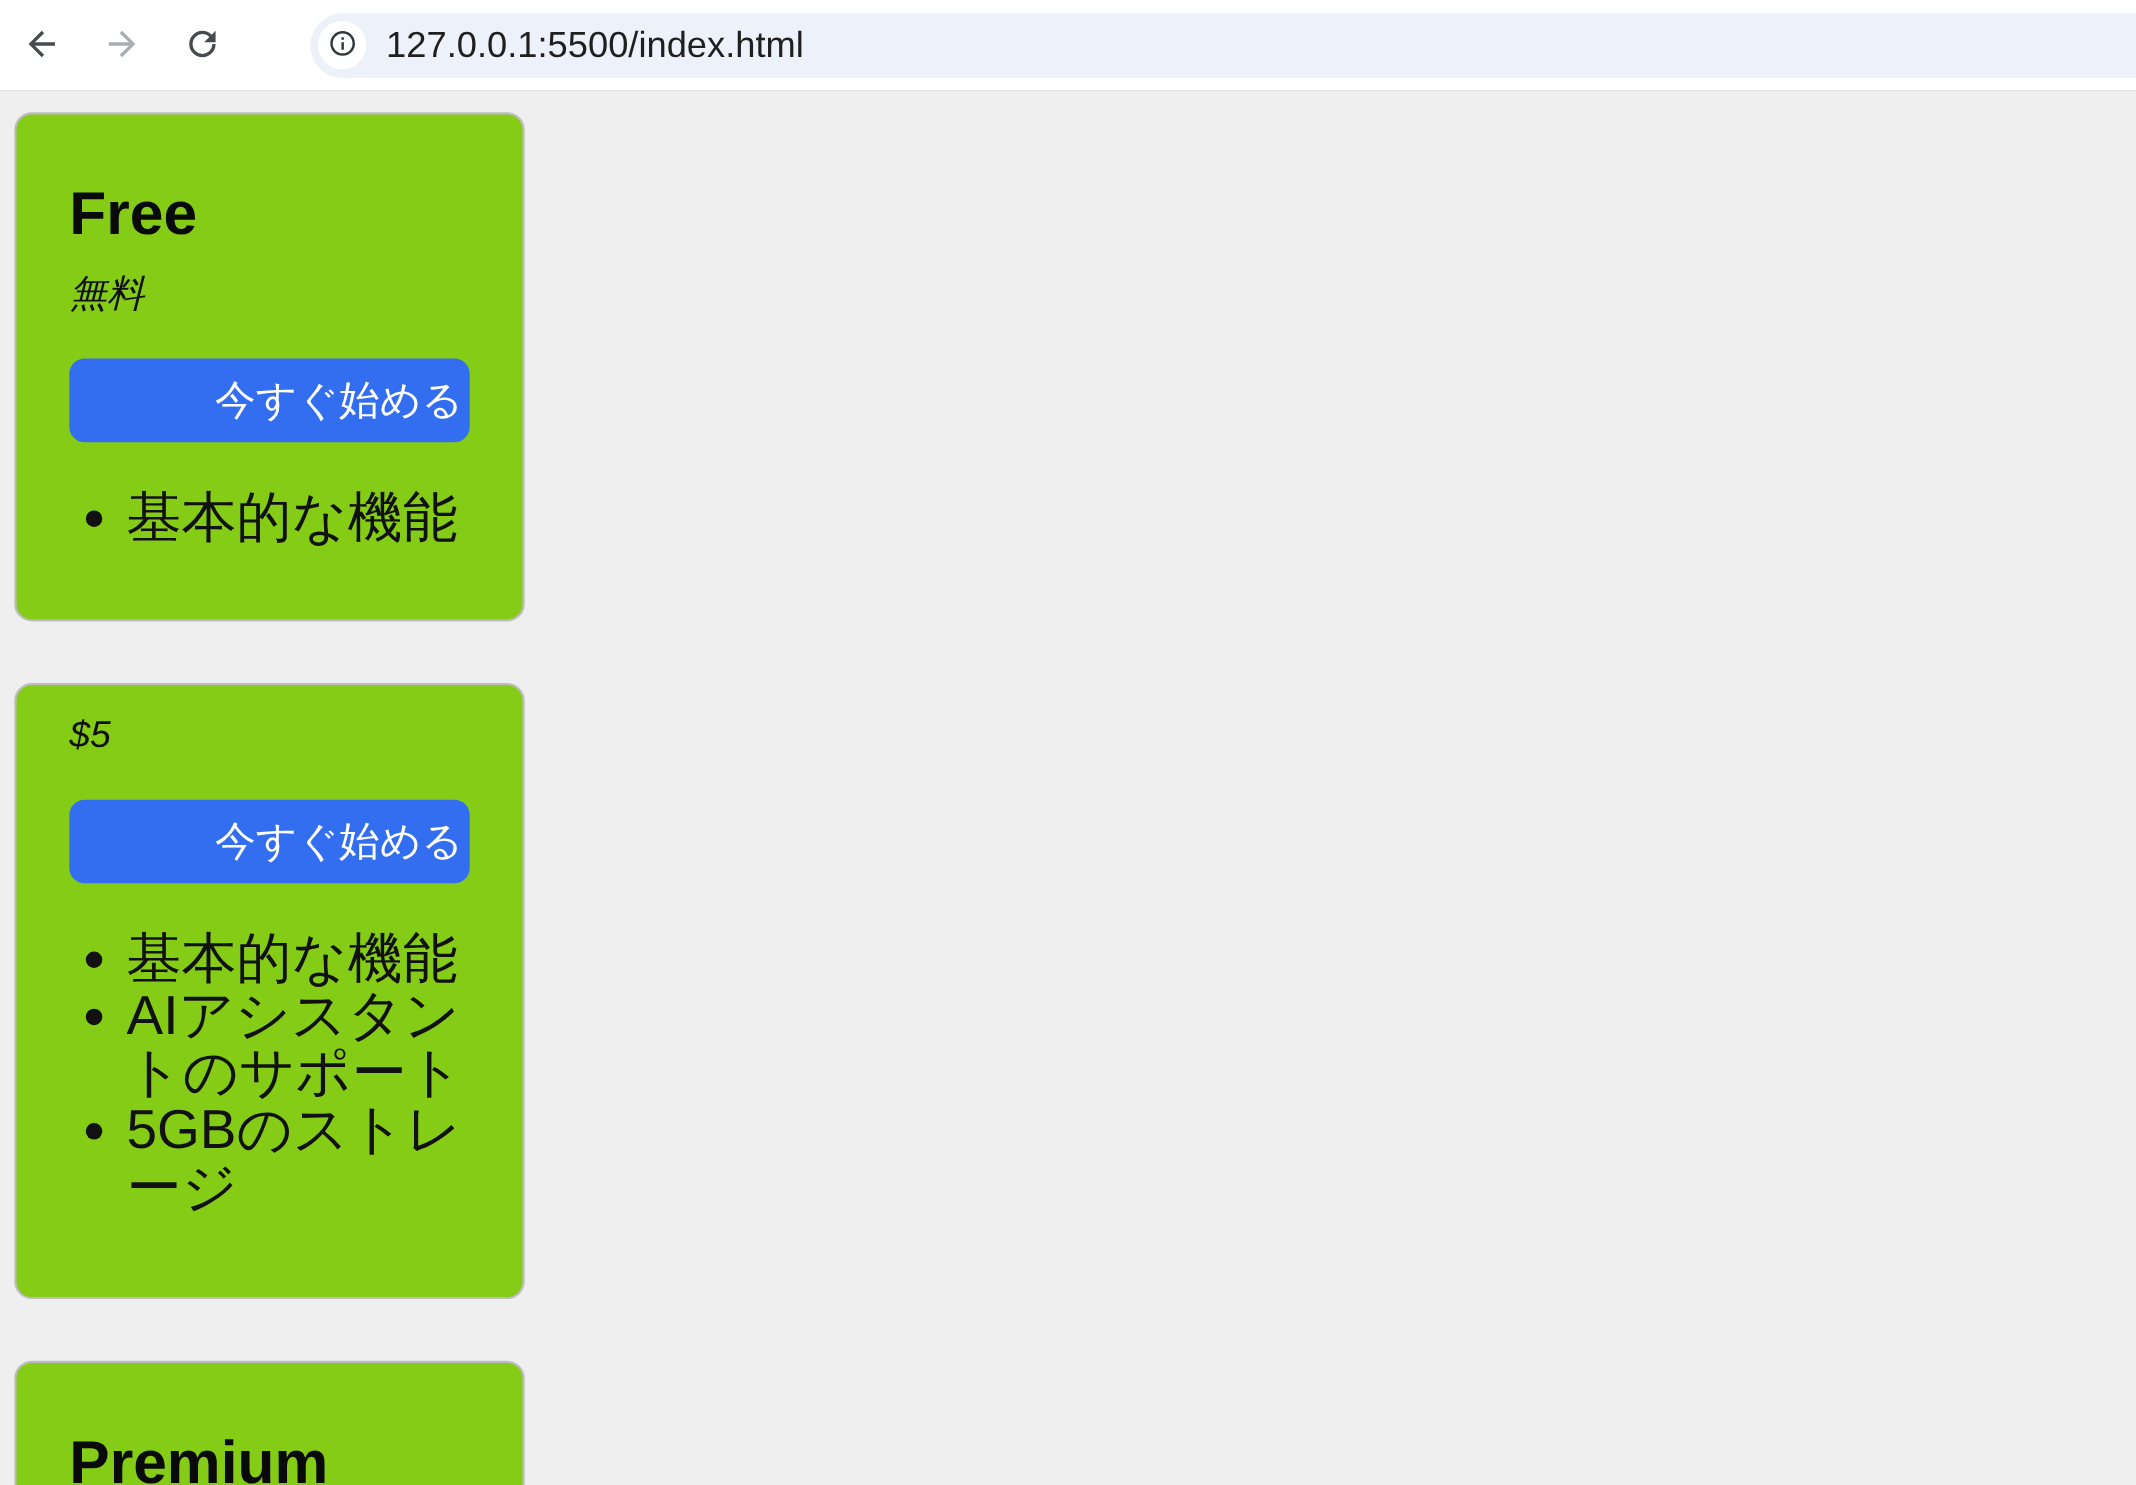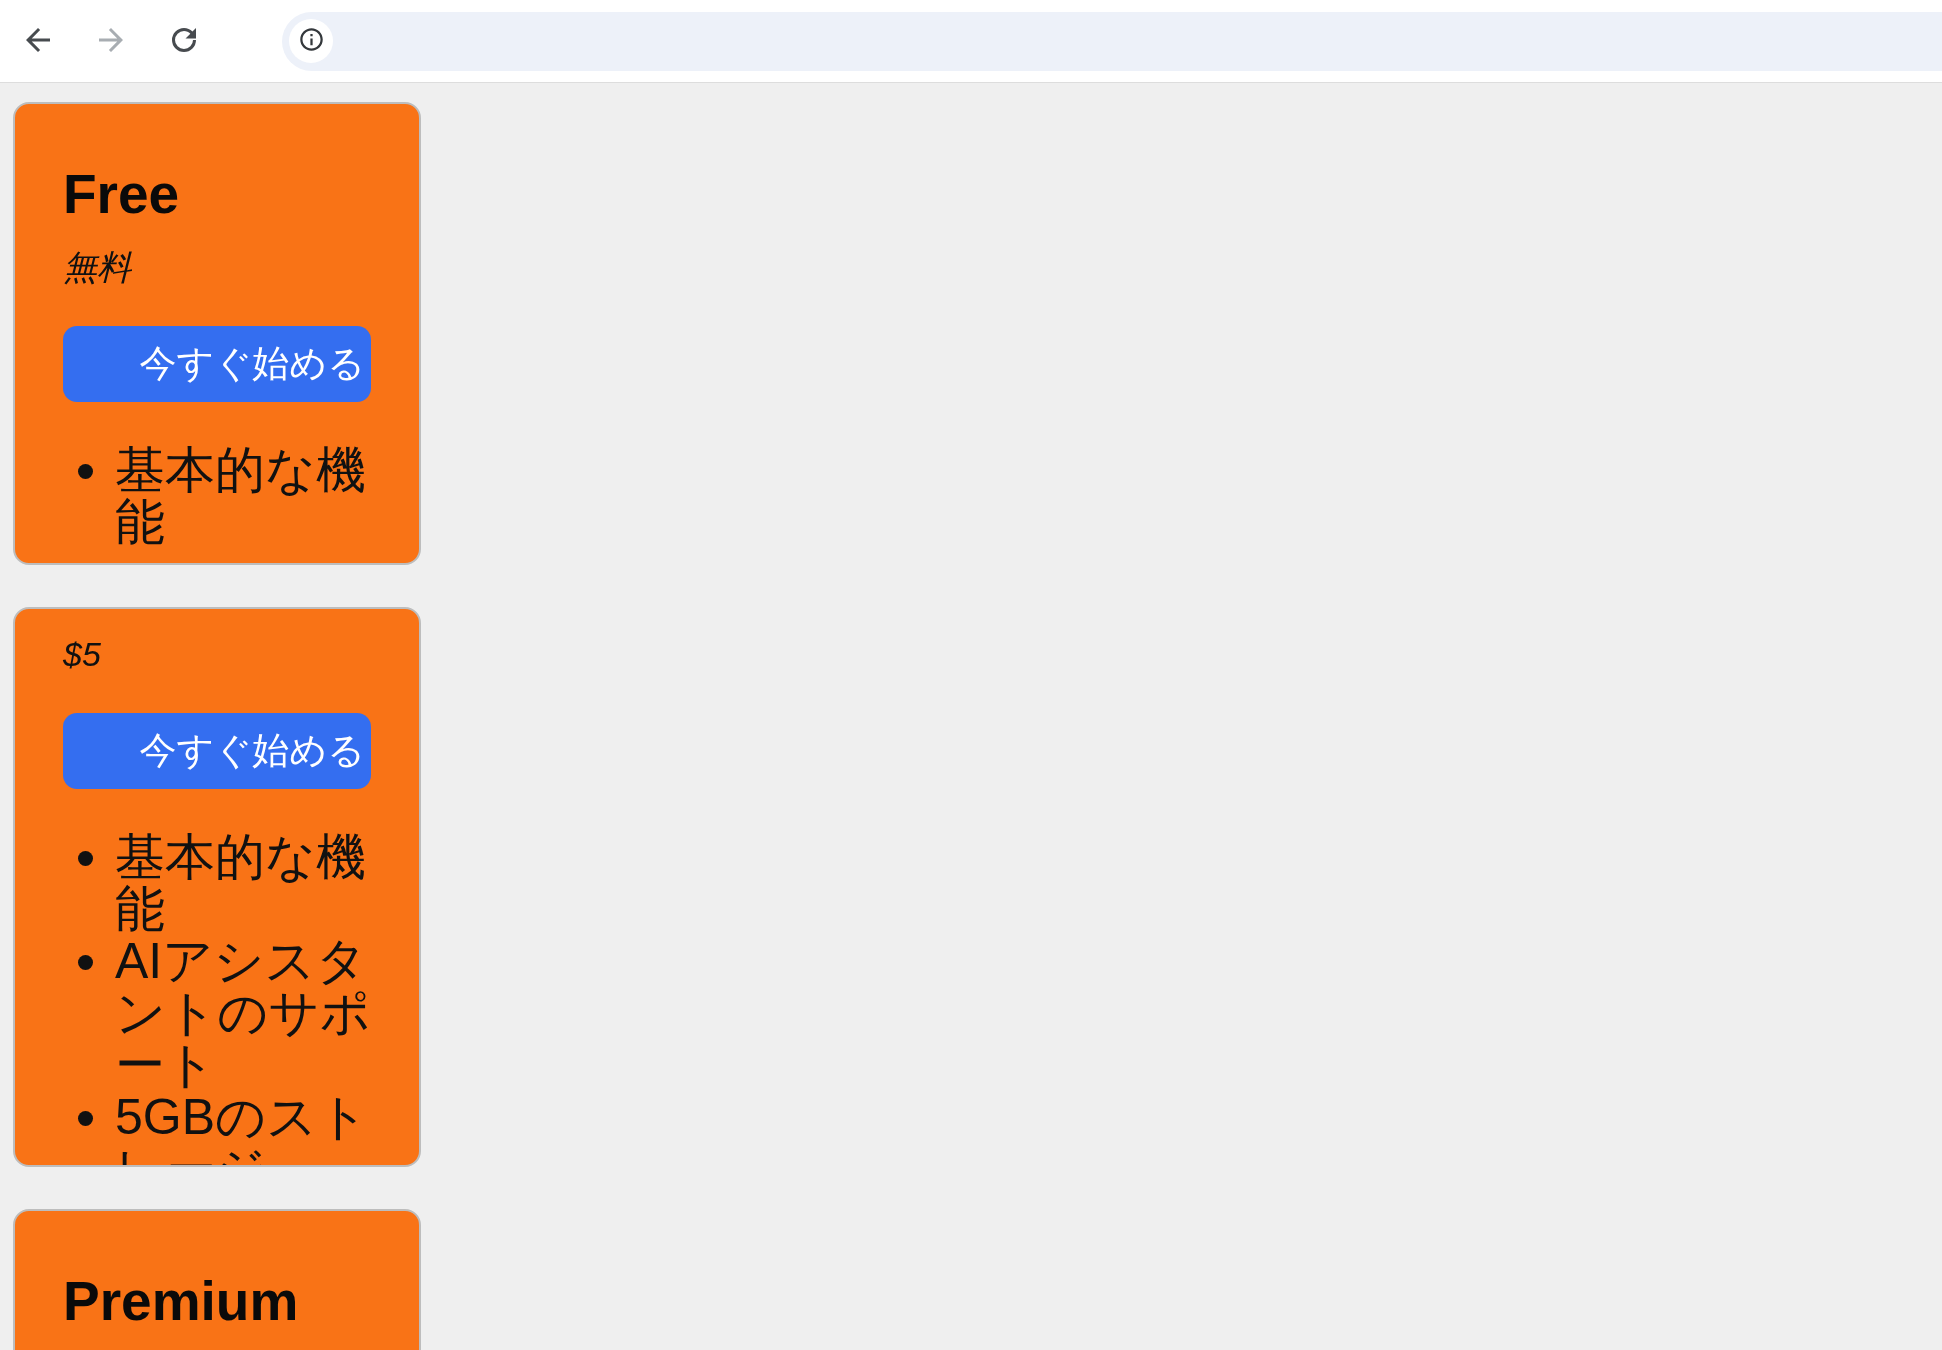--- a/index.html
+++ b/index.html
@@ -73,26 +73,26 @@
     color: var(--url-color, #1f1f1f);
     white-space: nowrap;
   }
 
   
   .page {
     padding: 19px 0 0 13px;
   }
   .card {
     box-sizing: border-box;
-    width: 408px;
-    background: #f97316;
+    width: 464px;
+    background: #84cc16;
     border: 2px solid var(--card-border, #bdbdbd);
     border-radius: 16px;
     padding: 0 48px;
-    margin-bottom: 42px;
+    margin-bottom: 56px;
     overflow: hidden;
   }
   .card-free    { height: 463px; }
   .card-basic   { height: 560px; }
   .card-premium { height: 430px; }
 
   .card-title {
     margin: 63px 0 0 0;
     font-size: 55px;
     line-height: 1;
@@ -158,20 +158,21 @@
   </button>
 
   <div class="address-bar">
     <button class="site-info">
       <span>
         <svg viewBox="0 0 24 24">
             <path d="M11 7h2v2h-2zm0 4h2v6h-2zm1-9C6.48 2 2 6.48 2 12s4.48 10 10 10 10-4.48 10-10S17.52 2 12 2zm0 18c-4.41 0-8-3.59-8-8s3.59-8 8-8 8 3.59 8 8-3.59 8-8 8z"></path>
           </svg>
       </span>
     </button>
+    <span class="url-text">127.0.0.1:5500/index.html</span>
   </div>
 </header>
 
 <main class="page">
   <div id="card-list">
   <section class="card card-free">
     <h2 class="card-title">Free</h2>
     <p class="card-price">無料</p>
     <button class="cta-button">今すぐ始める</button>
     <ul class="feature-list">

